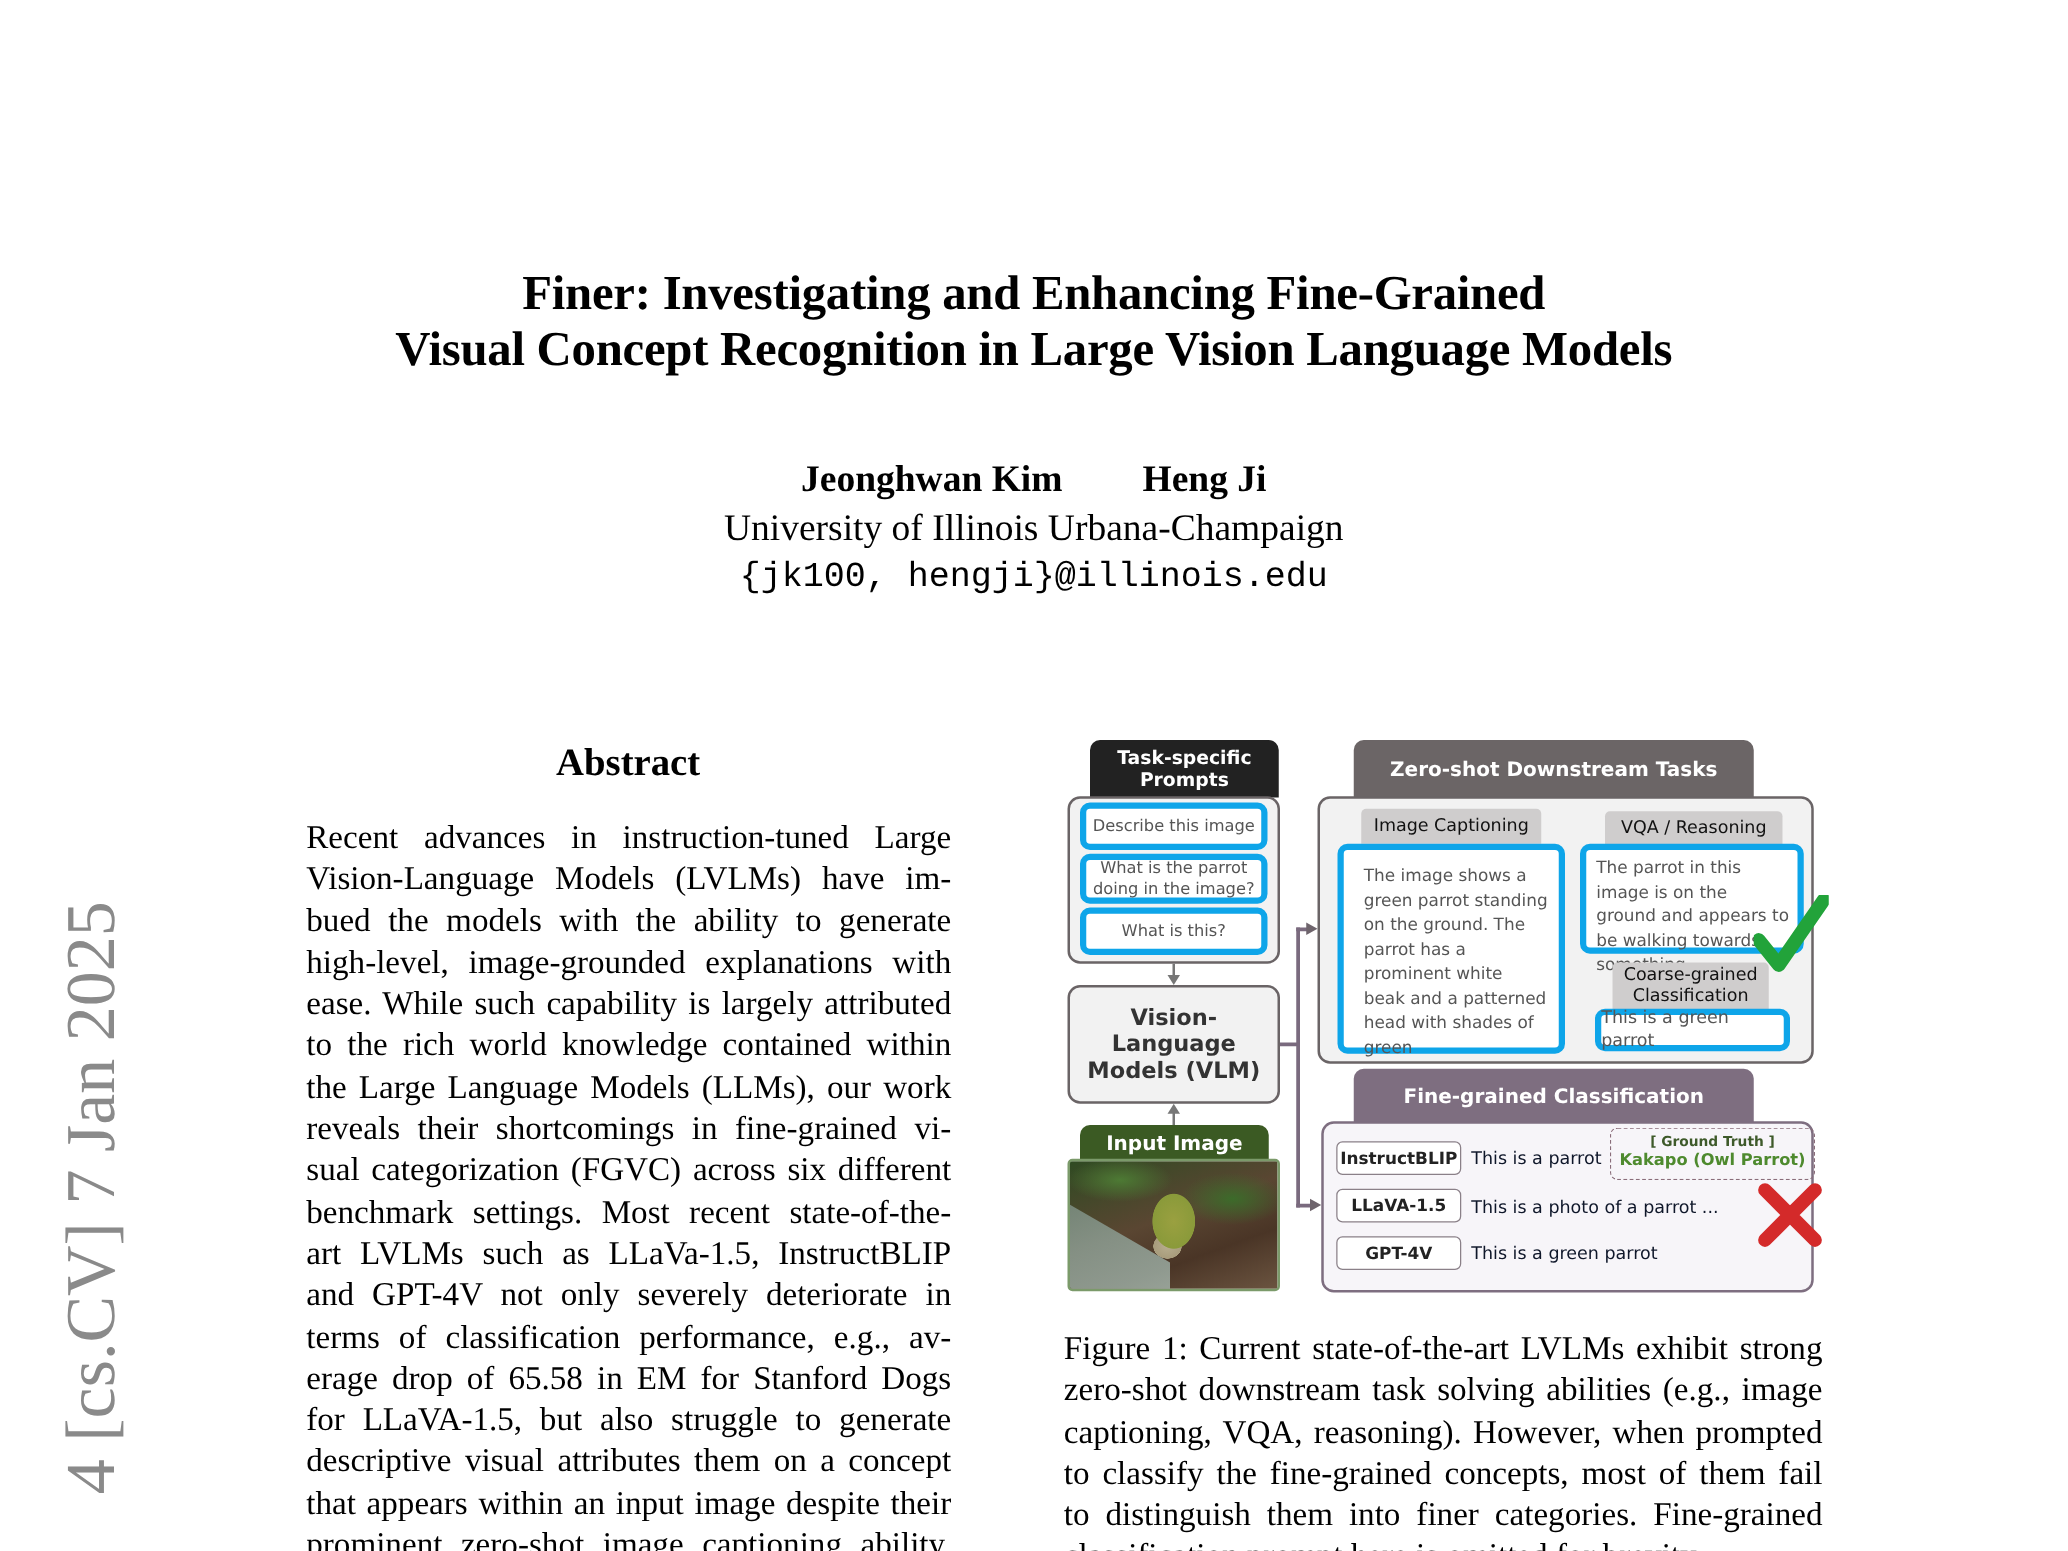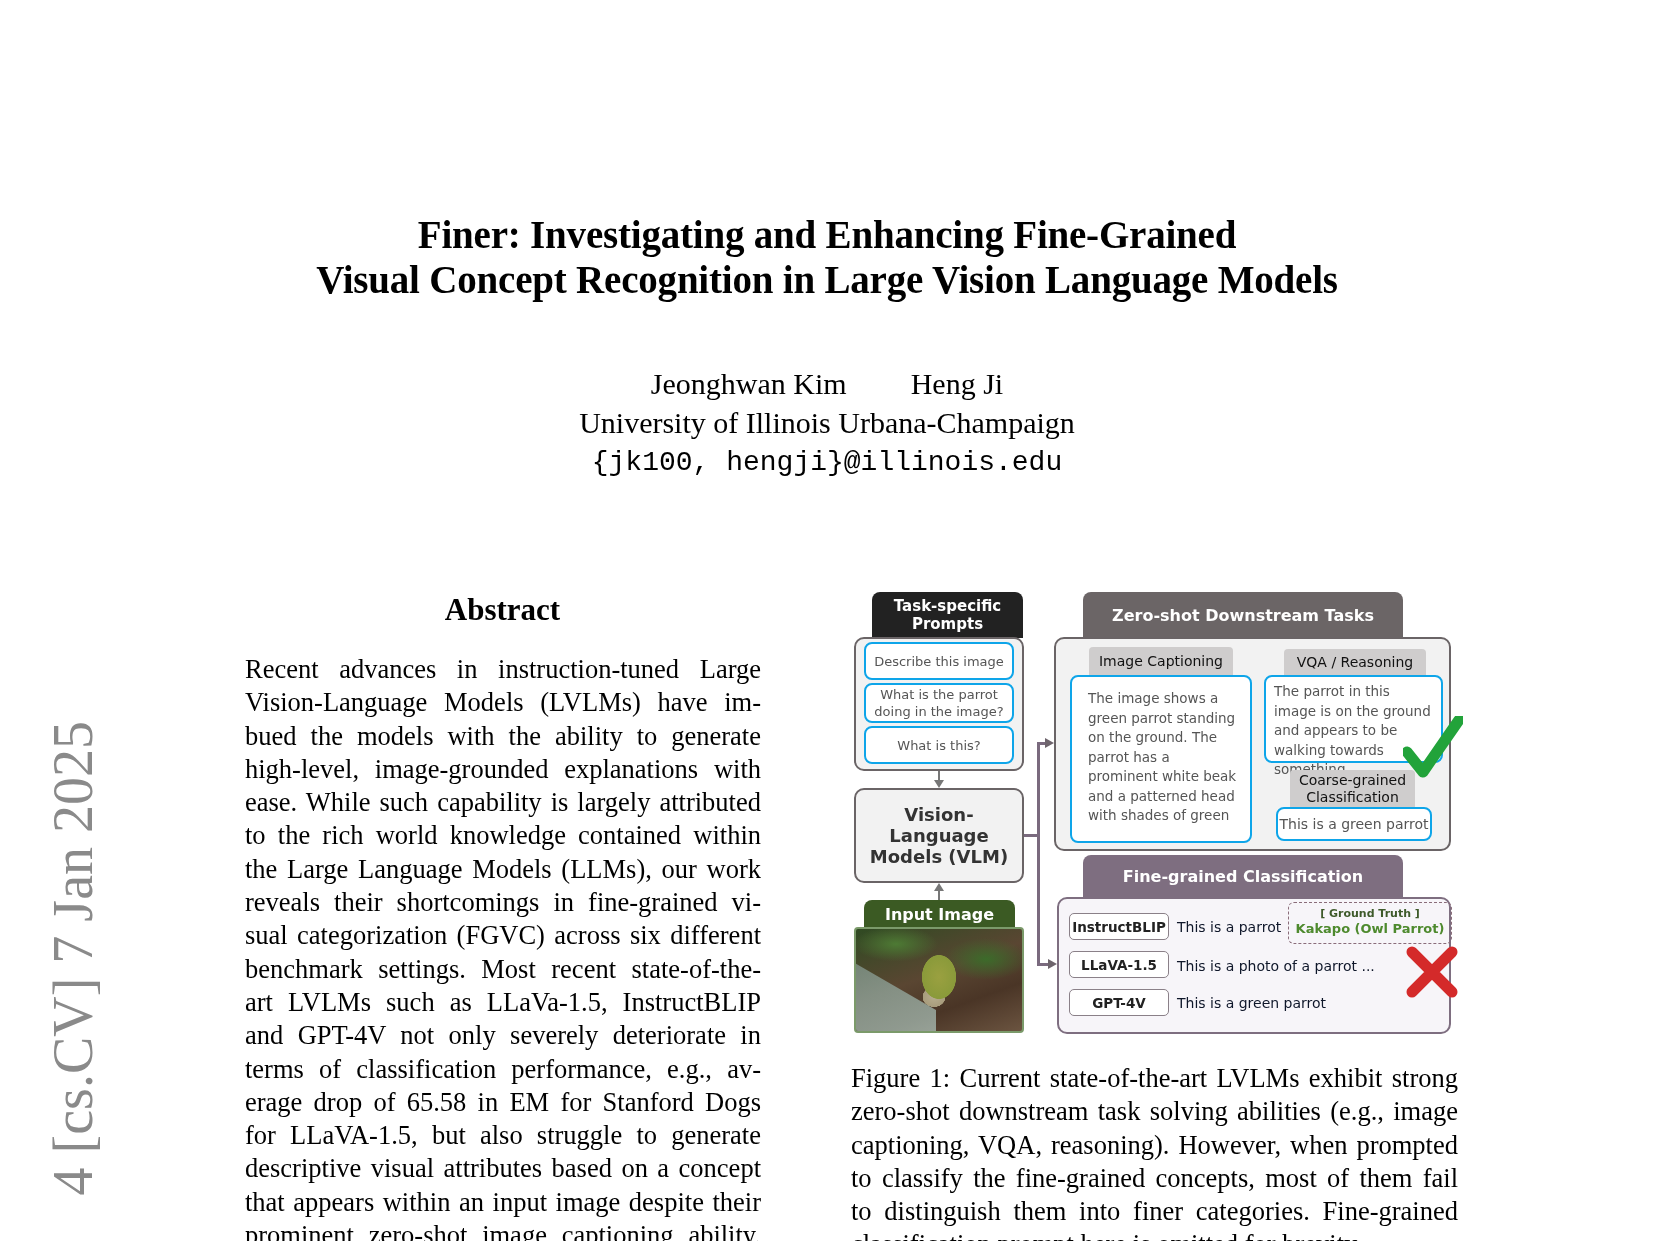--- a/index.html
+++ b/index.html
@@ -17,21 +17,21 @@
     width: 520px; text-align: right;
   }
 
   
   .title {
     position: absolute; left: 0; width: 1654px; top: 212px;
     text-align: center; font-weight: bold; font-size: 39px; line-height: 45px;
     font-family: Liberation Serif, serif; letter-spacing: -0.2px;
   }
   .authors { position: absolute; left: 0; width: 1654px; top: 366px; text-align: center;
-    font-weight: normal; font-size: 30px; line-height: 36px; }
+    font-weight: bold; font-size: 30px; line-height: 36px; }
   .authors span { display: inline-block; margin: 0 32px; }
   .affil { position: absolute; left: 0; width: 1654px; top: 405px; text-align: center;
     font-size: 30px; line-height: 36px; }
   .email { position: absolute; left: 0; width: 1654px; top: 446px; text-align: center;
     font-family: "Liberation Mono", "DejaVu Sans Mono", monospace; font-size: 28px; line-height: 34px; }
 
   
   .abs-heading { position: absolute; left: 245px; width: 515px; top: 592px; text-align: center;
     font-weight: bold; font-size: 31px; line-height: 36px; }
   .abs-body { position: absolute; left: 245px; width: 516px; top: 653px;
@@ -41,21 +41,21 @@
   
   .caption { position: absolute; left: 851px; width: 607px; top: 1062px;
     font-size: 26.5px; line-height: 33.3px; }
   .caption .ln { display: block; text-align: justify; text-align-last: justify; white-space: nowrap; height: 33.3px; }
 
   
   .fig { position: absolute; font-family: "DejaVu Sans", "Liberation Sans", sans-serif; }
   .tab { position: absolute; border-radius: 8px 8px 0 0; color: #fff; font-weight: bold;
     text-align: center; display: flex; align-items: center; justify-content: center; }
   .panel { position: absolute; border: 2.5px solid #6a6466; border-radius: 10px; box-sizing: border-box; }
-  .card { position: absolute; background: #fff; border: 2px solid #0ea5e9; border-radius: 8px; box-sizing: border-box;
+  .card { position: absolute; background: #fff; border: 5px solid #0ea5e9; border-radius: 8px; box-sizing: border-box;
     color: #555; font-size: 13px; line-height: 19px; }
   .subtab { position: absolute; background: #cfcdcd; border-radius: 4px 4px 0 0; color: #111;
     font-size: 14px; line-height: 17px; text-align: center; display:flex; align-items:center; justify-content:center; }
   .line { position: absolute; background: #7a6a7e; }
   .arrow-r { position: absolute; width: 0; height: 0; border-top: 5px solid transparent; border-bottom: 5px solid transparent; border-left: 9px solid #6e646c; }
   .arrow-d { position: absolute; width: 0; height: 0; border-left: 5px solid transparent; border-right: 5px solid transparent; border-top: 8px solid #777; }
   .arrow-u { position: absolute; width: 0; height: 0; border-left: 5px solid transparent; border-right: 5px solid transparent; border-bottom: 8px solid #777; }
   .model-tag { position: absolute; background: #fff; border: 1.5px solid #8a8088; border-radius: 5px; box-sizing: border-box;
     font-size: 13.5px; font-weight: bold; color: #222; display:flex; align-items:center; justify-content:center; }
   .model-ans { position: absolute; font-size: 14px; color: #0f172a; white-space: nowrap; }
@@ -85,21 +85,21 @@
   <span class="ln">to the rich world knowledge contained within</span>
   <span class="ln">the Large Language Models (LLMs), our work</span>
   <span class="ln">reveals their shortcomings in fine-grained vi-</span>
   <span class="ln">sual categorization (FGVC) across six different</span>
   <span class="ln">benchmark settings. Most recent state-of-the-</span>
   <span class="ln">art LVLMs such as LLaVa-1.5, InstructBLIP</span>
   <span class="ln">and GPT-4V not only severely deteriorate in</span>
   <span class="ln">terms of classification performance, e.g., av-</span>
   <span class="ln">erage drop of 65.58 in EM for Stanford Dogs</span>
   <span class="ln">for LLaVA-1.5, but also struggle to generate</span>
-  <span class="ln">descriptive visual attributes based on a concept</span>
+  <span class="ln">descriptive visual attributes them on a concept</span>
   <span class="ln">that appears within an input image despite their</span>
   <span class="ln">prominent zero-shot image captioning ability.</span>
 </div>
 
 <div class="fig" style="left:0;top:0;width:1654px;height:1241px;pointer-events:none;">
 
   <div class="tab" style="left:872px;top:592px;width:151px;height:46px;background:#222;font-size:15px;line-height:18px;padding:0 8px;box-sizing:border-box;">
     <span>Task-specific Prompts</span>
   </div>
   <div class="panel" style="left:854px;top:637px;width:170px;height:134px;background:#f2f2f2;">

